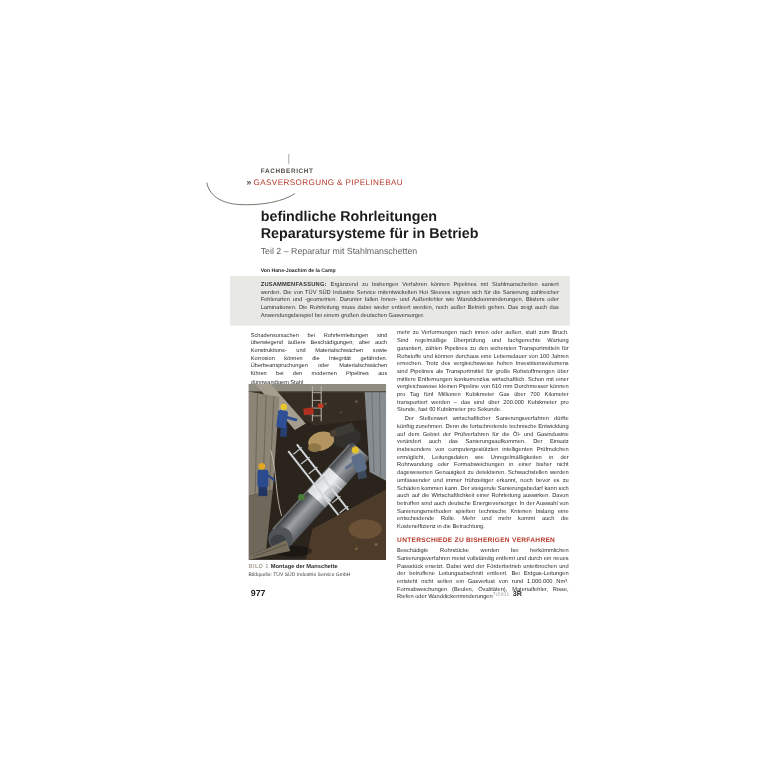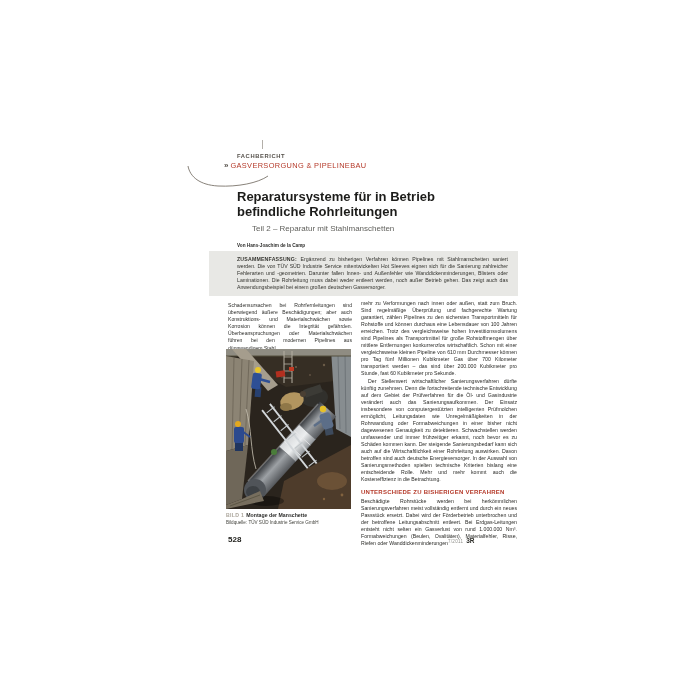--- a/index.html
+++ b/index.html
@@ -12,21 +12,21 @@
 
   .regmark { left:262px; top:140px; width:1px; height:9px; background:#b3afa9; }
 
   .kicker-label { left:237px; top:153px; font-size:5.8px; font-weight:700; letter-spacing:0.6px; color:#55504a; }
   .kicker-line { left:224px; top:161px; display:flex; gap:2px; align-items:baseline; }
   .chev { font-size:8px; font-weight:700; color:#55504a; line-height:1; }
   .cat  { font-size:7.4px; font-weight:400; letter-spacing:0.35px; color:#b53a2a; }
   .arc  { left:184px; top:163px; width:88px; height:26px; }
 
   .title { left:237px; top:189px; width:285px; font-size:13px; line-height:15px; font-weight:700; color:#1c1c1a; }
-  .subtitle { left:237px; top:224px; font-size:8px; color:#61615d;margin-left:15px; }
+  .subtitle { left:237px; top:224px; font-size:8px; color:#61615d; }
   .author { left:237px; top:243px; font-size:4.7px; font-weight:700; color:#2d2d2b; }
 
   .abstract { left:209px; top:251px; width:309px; height:45px; background:#e8e8e5; padding:5px 10px 5px 28px; }
   .abstract p { margin:0; font-size:5.2px; line-height:7.1px; text-align:justify; color:#34342f; }
   .abstract b { letter-spacing:0.2px; }
 
   .col-left-text { left:228px; top:302px; width:124px; font-size:5.1px; line-height:7.1px; text-align:justify; color:#2c2c29; }
 
   .figure { left:226px; top:349px; width:125px; height:160px; }
   .figure svg { display:block; }
@@ -59,22 +59,22 @@
   <div class="abs kicker-line">
     <span class="chev">»</span>
     <span class="cat">GASVERSORGUNG &amp; PIPELINEBAU</span>
   </div>
 
   <svg class="abs arc" viewBox="0 0 88 26">
     <path d="M 4,3 C 6,14 16,22 34,23 C 54,24 74,20 84,13" fill="none" stroke="#7b746b" stroke-width="0.9"></path>
   </svg>
 
   <div class="abs title">
+    <div>befindliche Rohrleitungen</div>
     <div>Reparatursysteme für in Betrieb</div>
-    <div>befindliche Rohrleitungen</div>
   </div>
 
   <div class="abs subtitle">Teil 2 – Reparatur mit Stahlmanschetten</div>
 
   <div class="abs author">Von Hans-Joachim de la Camp</div>
 
   <div class="abs abstract">
     <p><b>ZUSAMMENFASSUNG:</b> <span>Ergänzend zu bisherigen Verfahren können Pipelines mit Stahlmanschetten saniert werden. Die von TÜV SÜD Industrie Service mitentwickelten Hot Sleeves eignen sich für die Sanierung zahlreicher Fehlerarten und -geometrien. Darunter fallen Innen- und Außenfehler wie Wanddickenminderungen, Blisters oder Laminationen. Die Rohrleitung muss dabei weder entleert werden, noch außer Betrieb gehen. Das zeigt auch das Anwendungsbeispiel bei einem großen deutschen Gasversorger.</span></p>
   </div>
 
@@ -163,21 +163,21 @@
       <polygon points="0,156 16,150 34,142 38,152 0,160" fill="#776e5e"></polygon>
       <line x1="4" y1="157" x2="34" y2="146" stroke="#55503f" stroke-width="0.8"></line>
     </svg>
   </div>
 
   <div class="abs caption">
     <span class="cap-label">BILD 1</span><span class="cap-title">Montage der Manschette</span>
     <div class="cap-credit">Bildquelle: TÜV SÜD Industrie Service GmbH</div>
   </div>
 
-  <div class="abs pagenum">528</div>
+  <div class="abs pagenum">977</div>
 
   <div class="abs col-right">
     <p class="p1">mehr zu Verformungen nach innen oder außen, statt zum Bruch. Sind regelmäßige Überprüfung und fachgerechte Wartung garantiert, zählen Pipelines zu den sichersten Transportmitteln für Rohstoffe und können durchaus eine Lebensdauer von 100 Jahren erreichen. Trotz des vergleichsweise hohen Investitionsvolumens sind Pipelines als Transportmittel für große Rohstoffmengen über mittlere Entfernungen konkurrenzlos wirtschaftlich. Schon mit einer vergleichsweise kleinen Pipeline von 610 mm Durchmesser können pro Tag fünf Millionen Kubikmeter Gas über 700 Kilometer transportiert werden – das sind über 200.000 Kubikmeter pro Stunde, fast 60 Kubikmeter pro Sekunde.</p>
     <p class="p2">Der Stellenwert wirtschaftlicher Sanierungsverfahren dürfte künftig zunehmen. Denn die fortschreitende technische Entwicklung auf dem Gebiet der Prüfverfahren für die Öl- und Gasindustrie verändert auch das Sanierungsaufkommen. Der Einsatz insbesondere von computergestützten intelligenten Prüfmolchen ermöglicht, Leitungsdaten wie Unregelmäßigkeiten in der Rohrwandung oder Formabweichungen in einer bisher nicht dagewesenen Genauigkeit zu detektieren. Schwachstellen werden umfassender und immer frühzeitiger erkannt, noch bevor es zu Schäden kommen kann. Der steigende Sanierungsbedarf kann sich auch auf die Wirtschaftlichkeit einer Rohrleitung auswirken. Davon betroffen sind auch deutsche Energieversorger. In der Auswahl von Sanierungsmethoden spielten technische Kriterien bislang eine entscheidende Rolle. Mehr und mehr kommt auch die Kosteneffizienz in die Betrachtung.</p>
     <h2 class="sec">UNTERSCHIEDE ZU BISHERIGEN VERFAHREN</h2>
     <p class="p3">Beschädigte Rohrstücke werden bei herkömmlichen Sanierungsverfahren meist vollständig entfernt und durch ein neues Passstück ersetzt. Dabei wird der Förderbetrieb unterbrochen und der betroffene Leitungsabschnitt entleert. Bei Erdgas-Leitungen entsteht nicht selten ein Gasverlust von rund 1.000.000 Nm³. Formabweichungen (Beulen, Ovalitäten), Materialfehler, Risse, Riefen oder Wanddickenminderungen</p>
   </div>
 
   <div class="abs footer-right">
     <span class="issue">7/2011</span>

